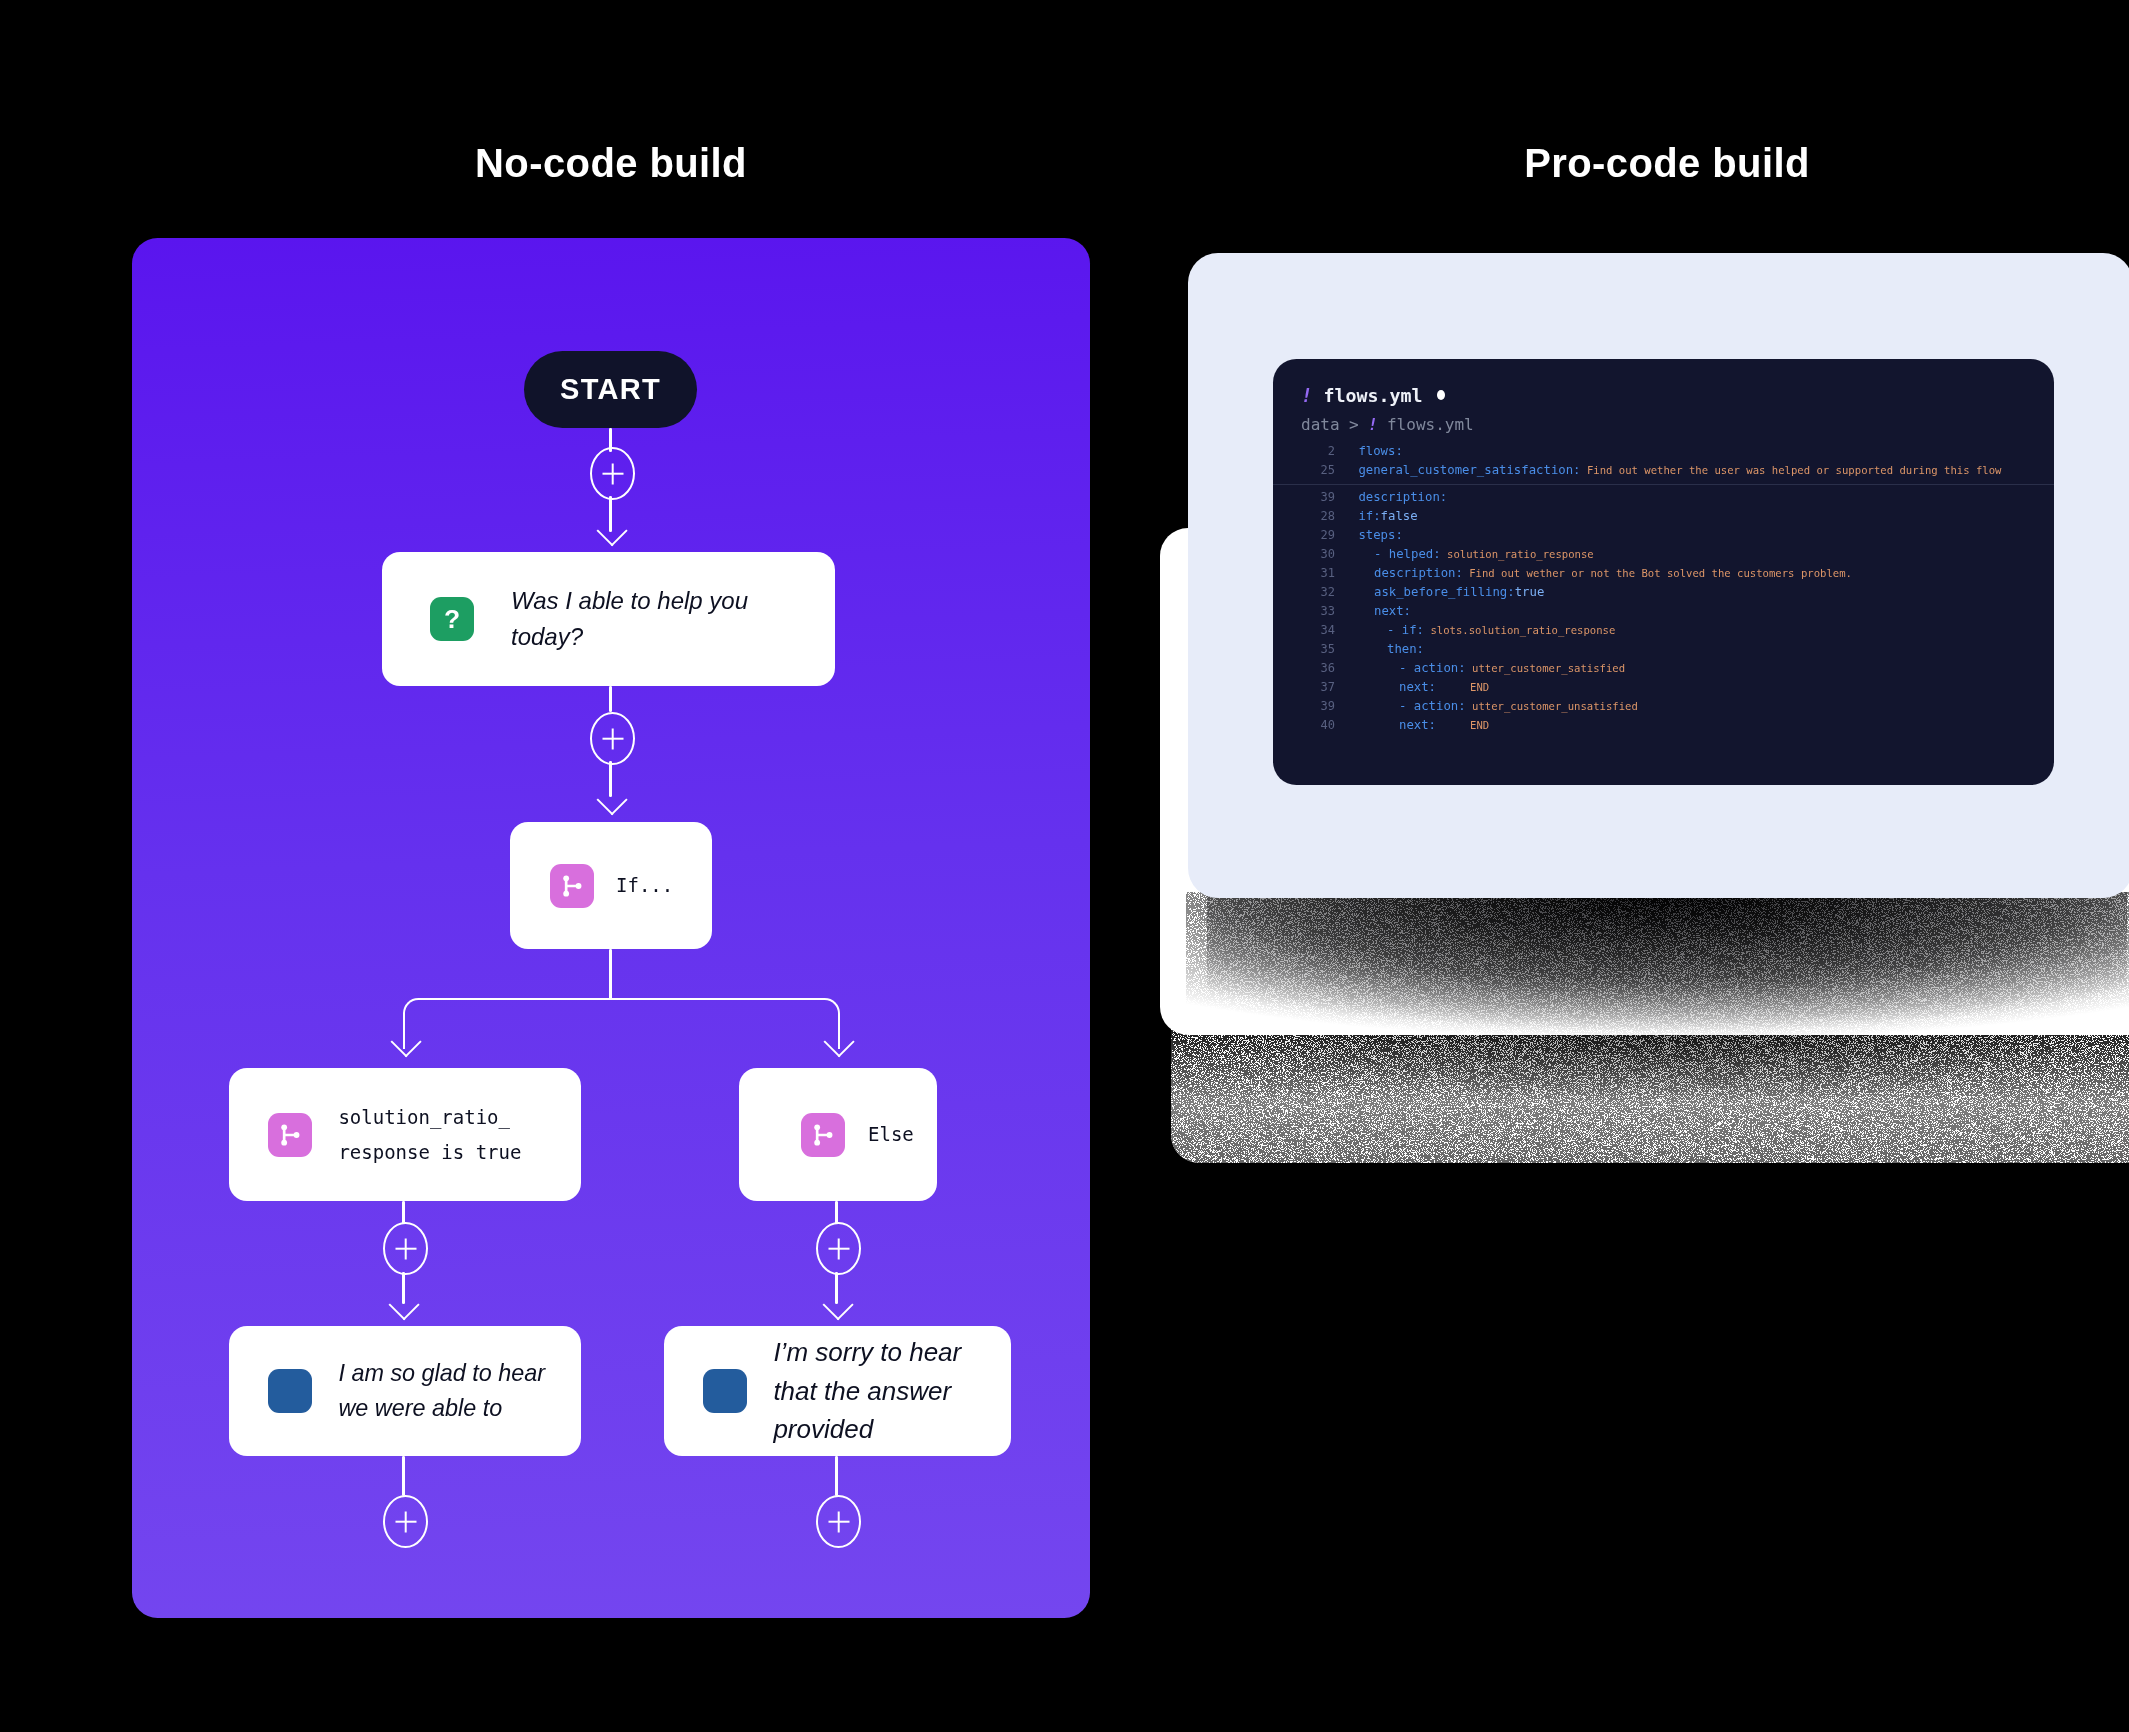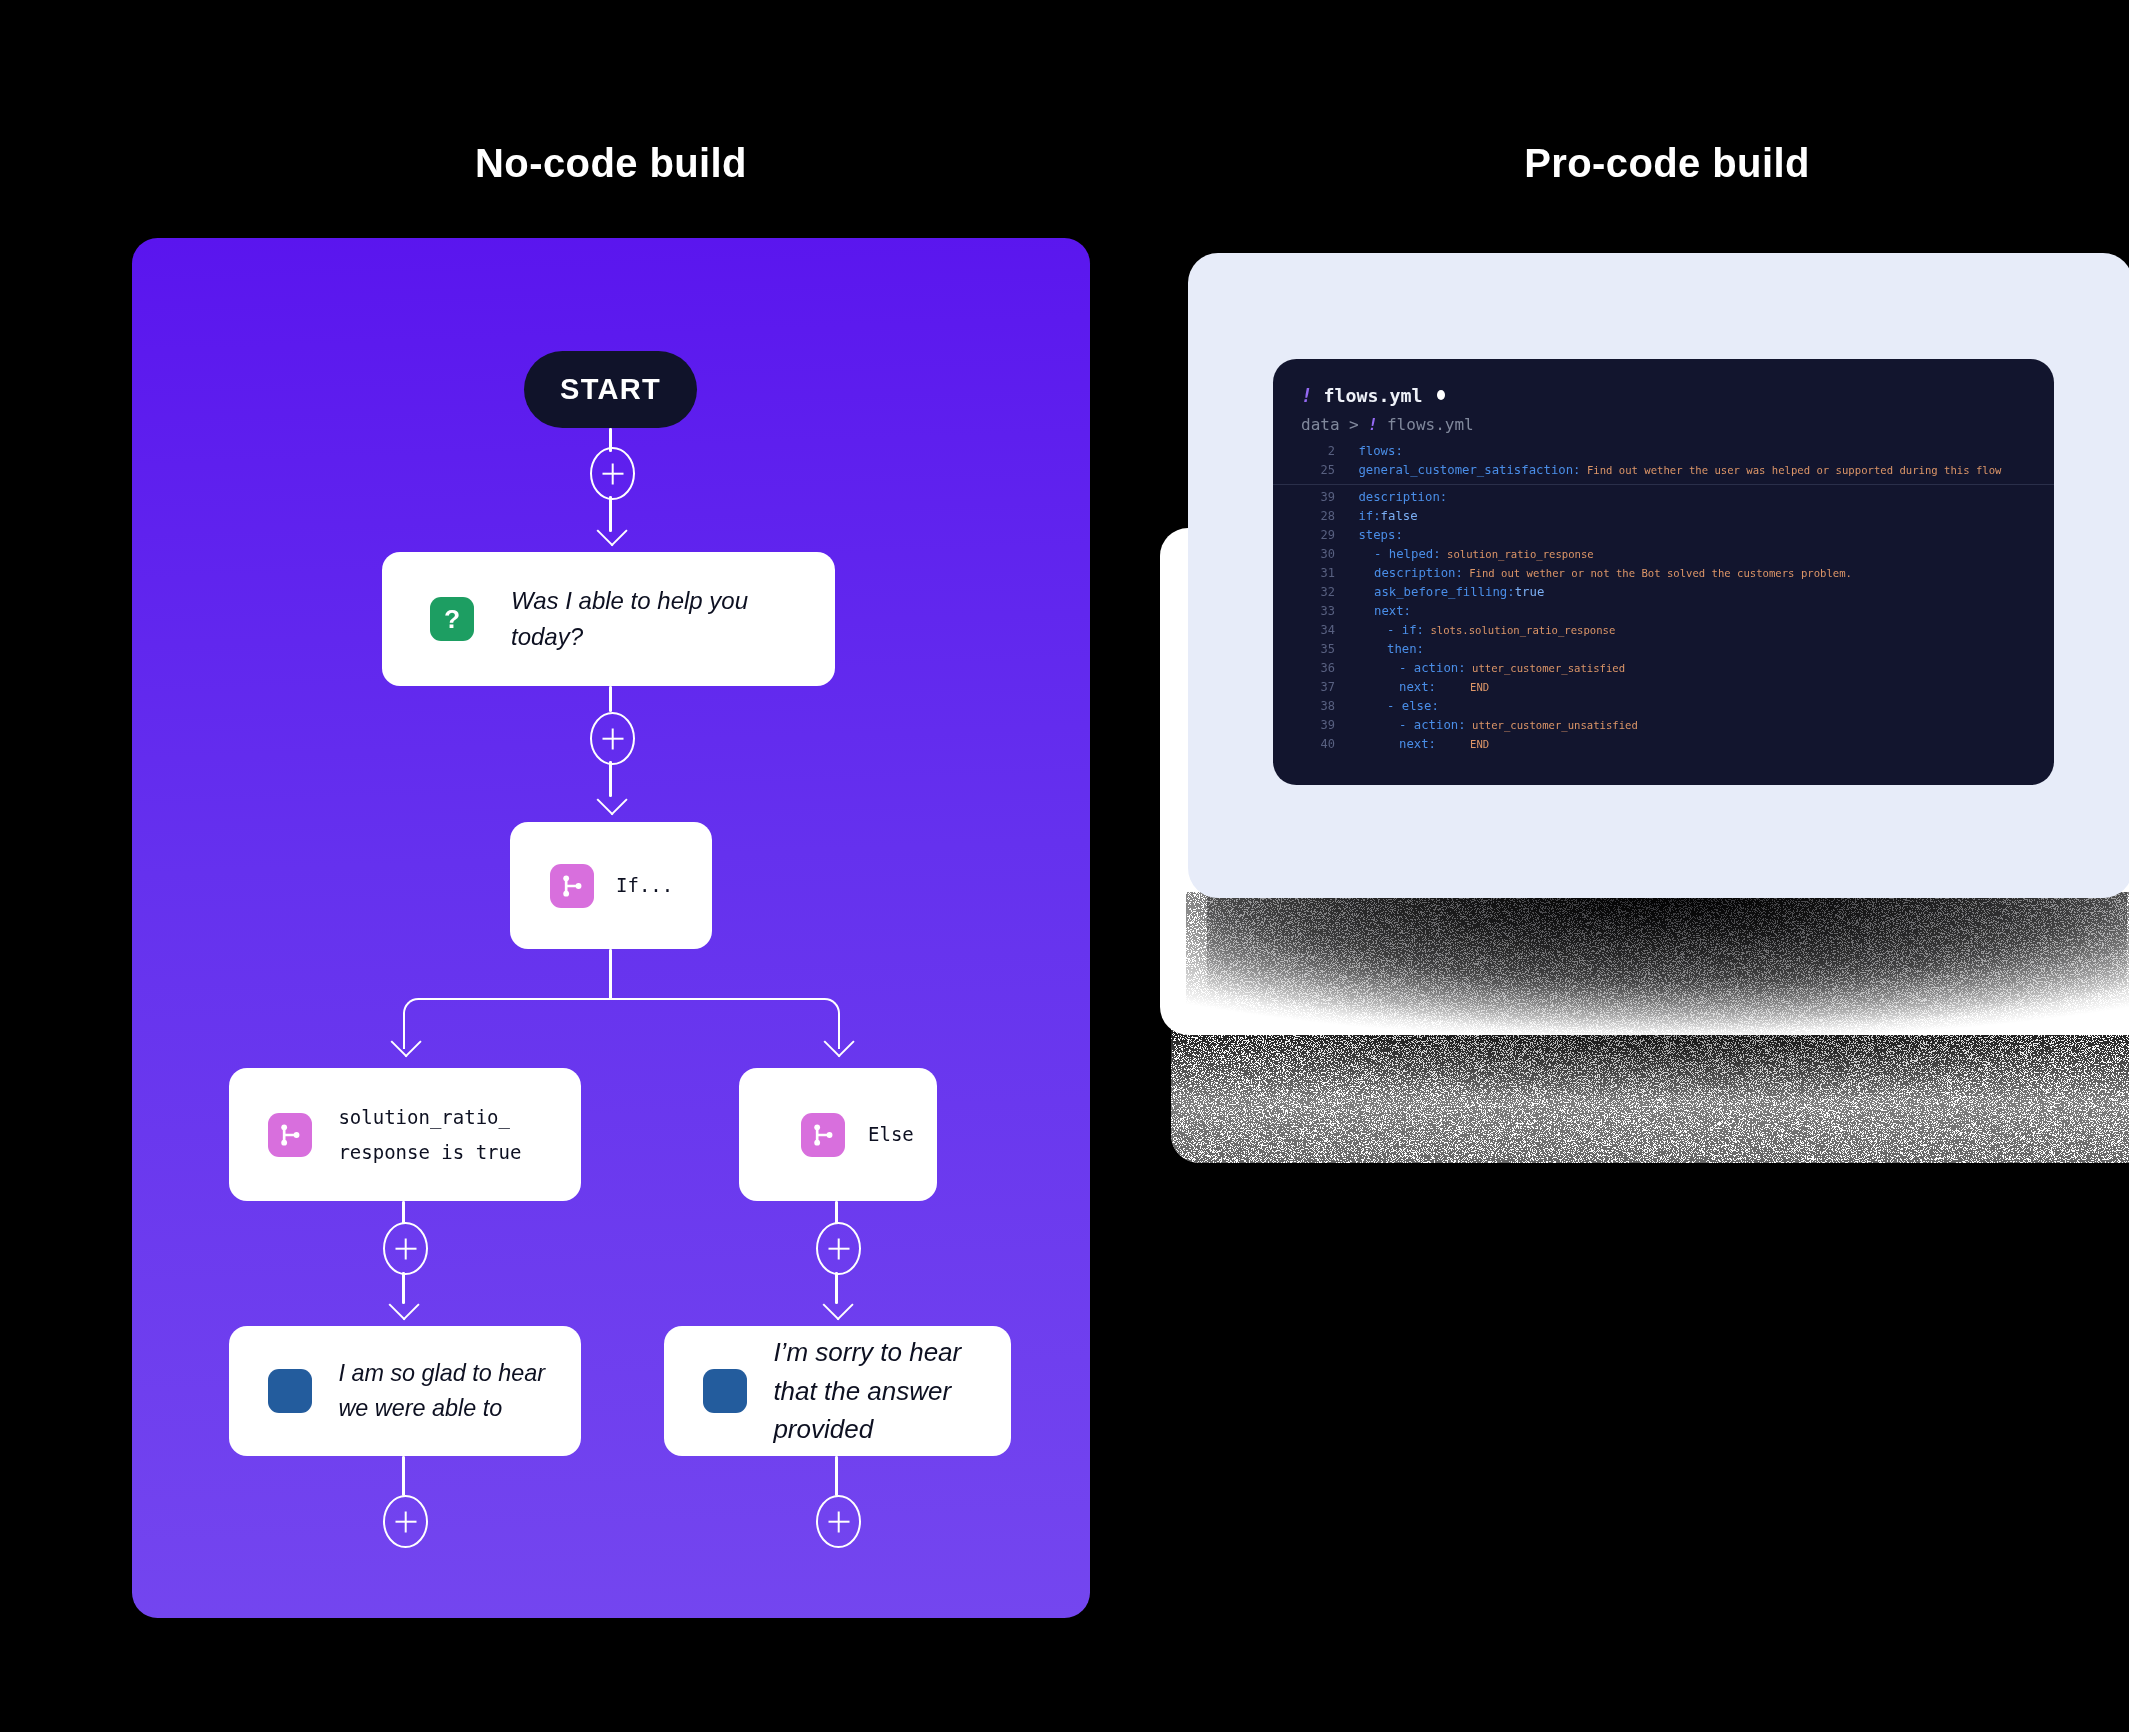--- a/index.html
+++ b/index.html
@@ -270,24 +270,20 @@
         </div>
         <div class="crow">
           <span class="lnum">36</span>
           <span class="lcode" style="padding-left: 64px;"><span class="k">- action:</span><span class="v"> utter_customer_satisfied</span></span>
         </div>
         <div class="crow">
           <span class="lnum">37</span>
           <span class="lcode" style="padding-left: 64px;"><span class="k">next:</span><span class="v2">END</span></span>
         </div>
         <div class="crow">
-          <span class="lnum">38</span>
-          <span class="lcode" style="padding-left: 52px;"><span class="k">- else:</span></span>
-        </div>
-        <div class="crow">
           <span class="lnum">39</span>
           <span class="lcode" style="padding-left: 64px;"><span class="k">- action:</span><span class="v"> utter_customer_unsatisfied</span></span>
         </div>
         <div class="crow">
           <span class="lnum">40</span>
           <span class="lcode" style="padding-left: 64px;"><span class="k">next:</span><span class="v2">END</span></span>
         </div>
       </div>
   </div>
 </div>

